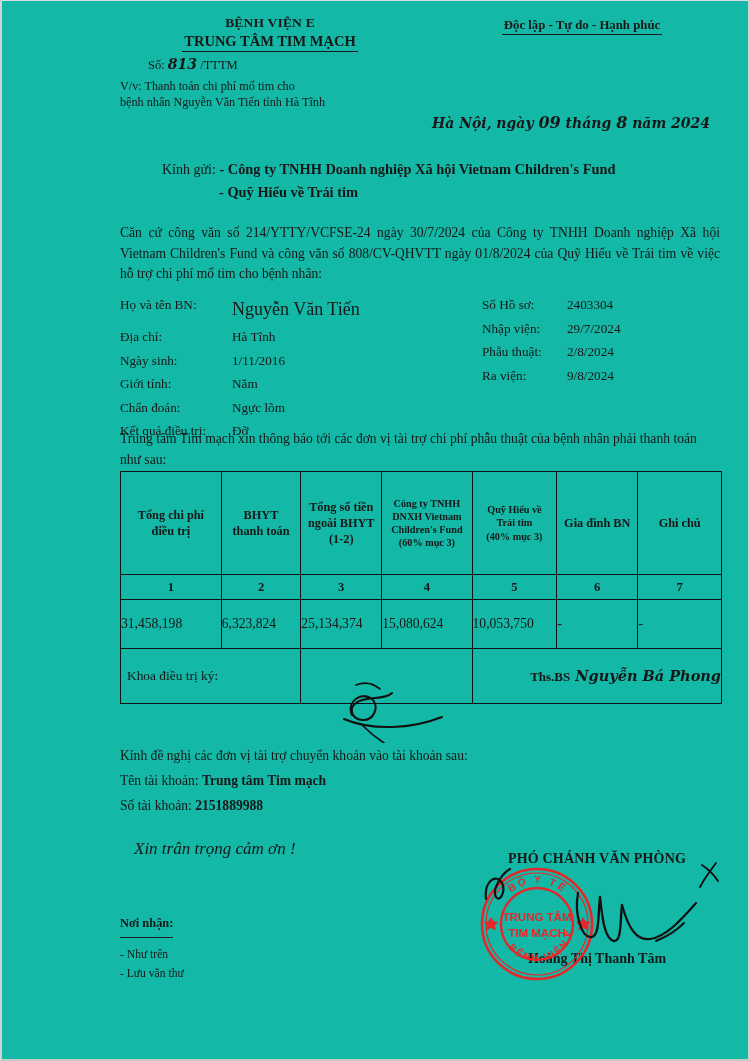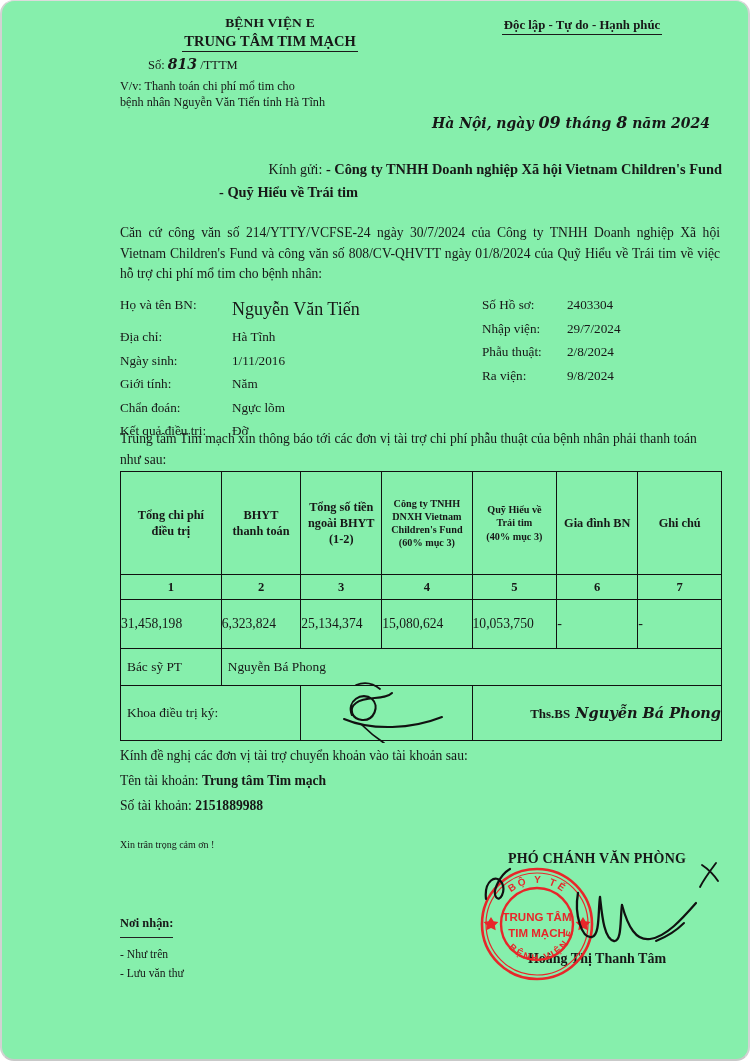--- a/index.html
+++ b/index.html
@@ -2,25 +2,24 @@
 <html><head>
 <meta charset="utf-8">
 <style>
   html,body{margin:0;padding:0;background:#ffffff;}
   body{
     width:750px;height:1061px;position:relative;overflow:hidden;
     font-family:"Liberation Serif","DejaVu Serif",serif;
     color:#171717;
   }
   #page{
-    position:absolute;inset:0;background:#86efac;
+    position:absolute;inset:0;background:#14b8a6;
     border-left:2px solid #d2d2d2;border-right:2px solid #d2d2d2;
     border-top:1px solid #dcdcdc;border-bottom:2px solid #c9c9c9;
     box-sizing:border-box;
-    border-radius:14px;
   }
   .abs{position:absolute;}
   .ctr{text-align:right;}
   .script{font-family:"DejaVu Serif",serif;font-style:italic;font-weight:bold;}
 
   
   #hdr-left{left:118px;top:14px;width:300px;}
   #hdr-left .l1{font-size:13.5px;font-weight:bold;text-align:center;letter-spacing:.2px;}
   #hdr-left .l2{font-size:14.5px;font-weight:bold;text-align:center;display:inline-block;
                 border-bottom:1.4px solid #1a1a1a;padding:0 2px 1px;margin-top:2px;}
@@ -32,21 +31,21 @@
   #hdr-right{left:425px;top:14px;width:310px;text-align:center;}
   #hdr-right .r1{font-size:13px;font-weight:bold;letter-spacing:.1px;}
   #hdr-right .r2{font-size:12.8px;font-weight:bold;display:inline-block;
                  border-bottom:1.3px solid #1a1a1a;padding:0 2px 1px;margin-top:3px;}
 
   #dateline{left:430px;top:112px;width:300px;font-size:14px;}
   #dateline .hw{font-size:16px;}
 
   
   #kinhgui{left:160px;top:160px;width:560px;font-size:14px;}
-  #kinhgui .row1{white-space:nowrap;text-align:right;}
+  #kinhgui .row1{white-space:nowrap;}
   #kinhgui .row2{margin-top:6px;padding-left:57px;}
   #kinhgui .name{font-weight:bold;font-size:14.4px;}
 
   
   #intro{left:118px;top:222px;width:600px;font-size:13.6px;line-height:1.52;text-align:justify;}
 
   
   #pinfo-l{left:118px;top:292px;width:340px;font-size:13.2px;}
   #pinfo-r{left:480px;top:292px;width:260px;font-size:13.2px;}
   .inf{display:flex;line-height:1.78;}
@@ -71,21 +70,21 @@
   #tbl .lrow.sig{height:54px;}
   #tbl .signame{font-family:"DejaVu Serif",serif;font-style:italic;font-weight:bold;font-size:14.5px;}
   #tbl .signame .pre{font-family:"Liberation Serif",serif;font-style:normal;font-weight:bold;font-size:13px;}
 
   
   .scrib{position:absolute;pointer-events:none;}
 
   
   #bank{left:118px;top:742px;width:560px;font-size:13.6px;line-height:1.85;}
   #bank .v{font-weight:bold;}
-  #thanks{left:118px;top:838px;font-size:10px;}
+  #thanks{left:132px;top:838px;font-size:17px;font-style:italic;}
 
   
   #signer{left:455px;top:850px;width:280px;text-align:center;}
   #signer .title{font-size:14px;font-weight:bold;letter-spacing:.2px;white-space:nowrap;}
   #signer .who{font-size:14px;font-weight:bold;margin-top:84px;white-space:nowrap;}
 
   
   #stamp{left:476px;top:864px;width:118px;height:118px;}
   #stamp svg{display:block;}
 
@@ -229,24 +228,20 @@
       <td class="ncell">7</td>
     </tr>
     <tr>
       <td class="vcell">31,458,198</td>
       <td class="vcell">6,323,824</td>
       <td class="vcell">25,134,374</td>
       <td class="vcell">15,080,624</td>
       <td class="vcell">10,053,750</td>
       <td class="vcell dash">-</td>
       <td class="vcell dash">-</td>
-    </tr>
-    <tr>
-      <td class="lrow">Bác sỹ PT</td>
-      <td class="lrow" colspan="6">Nguyễn Bá Phong</td>
     </tr>
     <tr>
       <td class="lrow sig" colspan="2">Khoa điều trị ký:</td>
       <td class="lrow sig" colspan="2"></td>
       <td class="lrow sig ctr" colspan="3">
         <span class="signame"><span class="pre">Ths.BS</span> <span>Nguyễn Bá Phong</span></span>
       </td>
     </tr>
   </tbody>
     </table>

